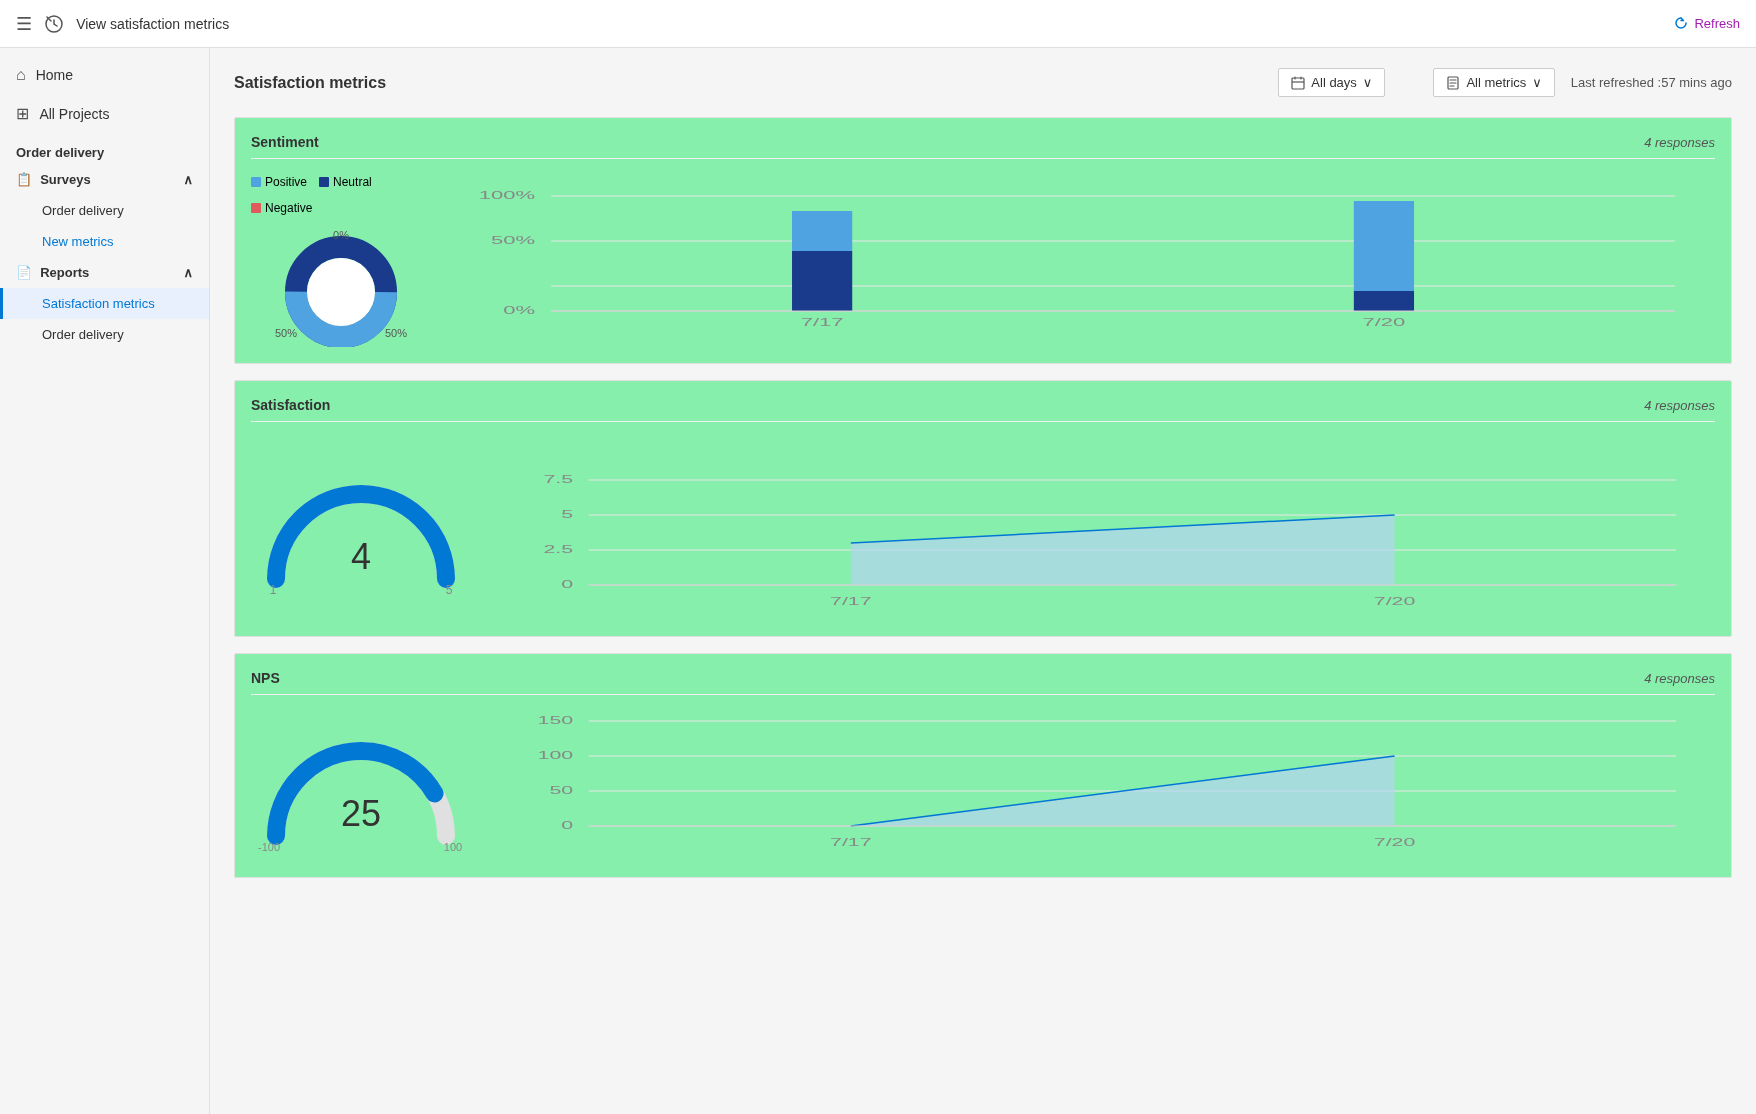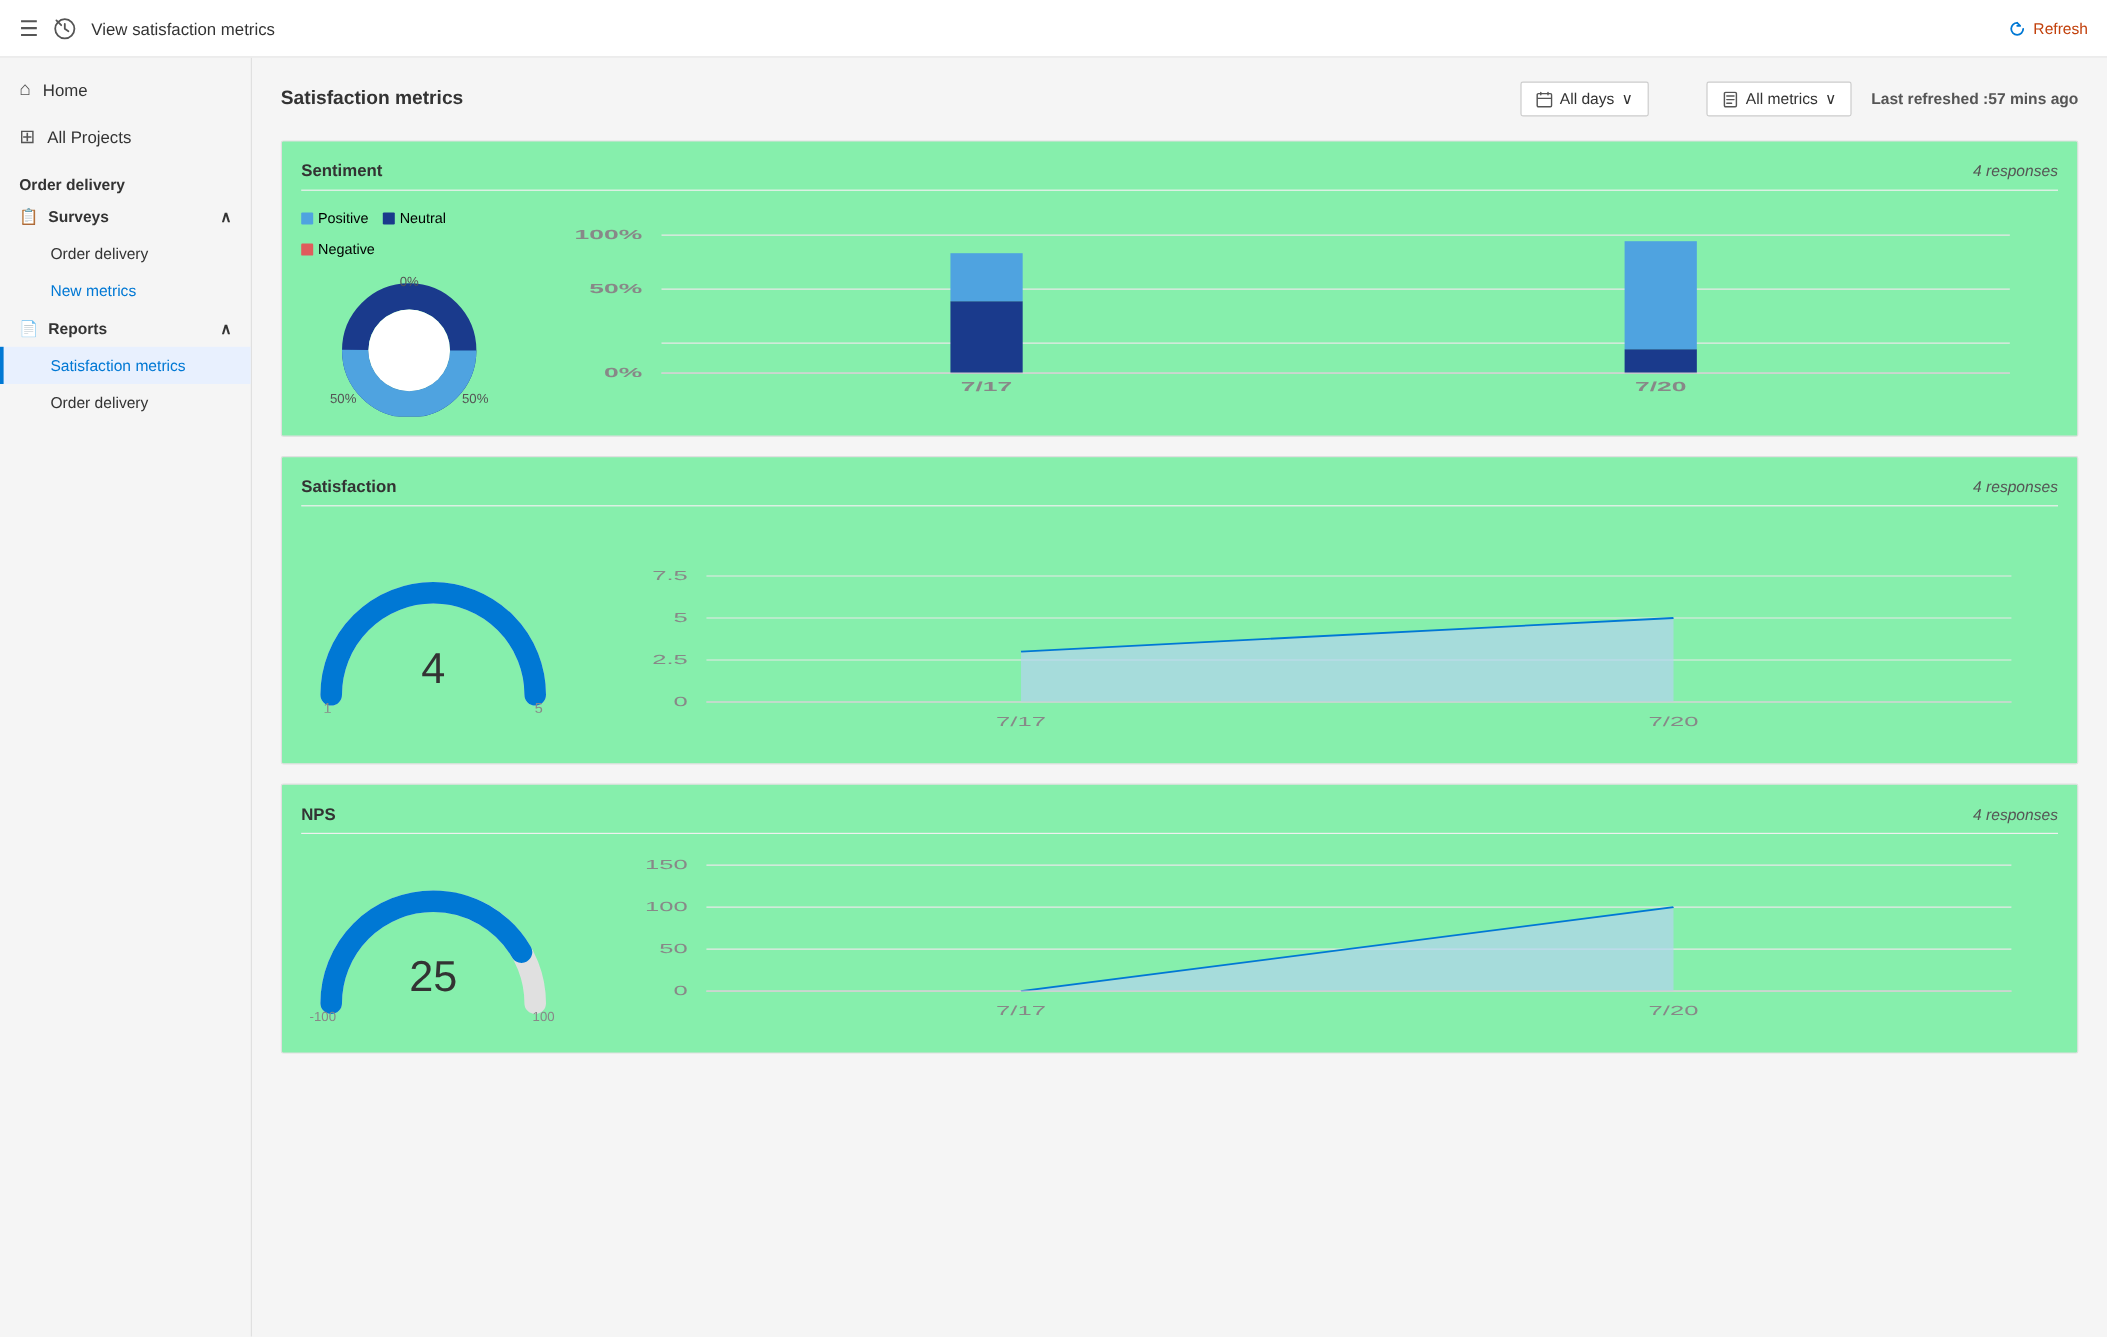--- a/index.html
+++ b/index.html
@@ -14,24 +14,23 @@
       align-items: center;
       padding: 0 16px;
       gap: 12px;
       flex-shrink: 0;
     }
     .topbar-icon { color: #555; font-size: 18px; cursor: pointer; }
     .topbar-title { font-size: 14px; color: #333; }
     .topbar-refresh {
       margin-left: auto;
       display: flex;
-      align-items: center;
       gap: 6px;
       font-size: 13px;
-      color: #c2410c;
+      color: #a21caf;
       cursor: pointer;
     }
     
     .main-container { display: flex; flex: 1; overflow: hidden; }
     
     
     .sidebar {
       width: 210px;
       background: #f5f5f5;
       border-right: 1px solid #e0e0e0;
@@ -113,21 +112,21 @@
       background: #fff;
       border-radius: 2px;
       font-size: 13px;
       color: #333;
       cursor: pointer;
       margin-left: 32px;
     }
     .last-refreshed {
       font-size: 13px;
       color: #555;
-      font-weight: 700;
+      font-weight: 400;
     }
     
     
     .card {
       background: #86efac;
       border: 1px solid #e0e0e0;
       border-radius: 2px;
       margin-bottom: 16px;
       padding: 16px;
     }
@@ -308,21 +307,21 @@
               <circle cx="70" cy="65" r="45" fill="none" stroke="#1a3a8c" stroke-width="22"></circle>
               <circle cx="70" cy="65" r="45" fill="none" stroke="#4fa3e0" stroke-width="22" stroke-dasharray="141.4 141.4" stroke-dashoffset="-70.7" transform="rotate(-90 70 65)"></circle>
               <circle cx="70" cy="65" r="34" fill="white"></circle>
             </svg>
             <span style="position:absolute; top:2px; left:50%; transform:translateX(-50%); font-size:11px; color:#555;">0%</span>
             <span style="position:absolute; bottom:8px; left:4px; font-size:11px; color:#555;">50%</span>
             <span style="position:absolute; bottom:8px; right:4px; font-size:11px; color:#555;">50%</span>
           </div>
         </div>
 
-        <div style="flex:1;font-weight:bold;">
+        <div style="flex:1;">
           <svg width="100%" height="150" viewBox="0 0 620 150" preserveAspectRatio="none">
 
             <line x1="40" y1="10" x2="600" y2="10" class="chart-grid" stroke="#e8e8e8" stroke-width="1"></line>
             <line x1="40" y1="55" x2="600" y2="55" class="chart-grid" stroke="#e8e8e8" stroke-width="1"></line>
             <line x1="40" y1="100" x2="600" y2="100" class="chart-grid" stroke="#e8e8e8" stroke-width="1"></line>
             <line x1="40" y1="125" x2="600" y2="125" class="chart-grid" stroke="#e8e8e8" stroke-width="1"></line>
 
             <text x="32" y="13" text-anchor="end" font-size="11" fill="#888">100%</text>
             <text x="32" y="58" text-anchor="end" font-size="11" fill="#888">50%</text>
             <text x="32" y="128" text-anchor="end" font-size="11" fill="#888">0%</text>

